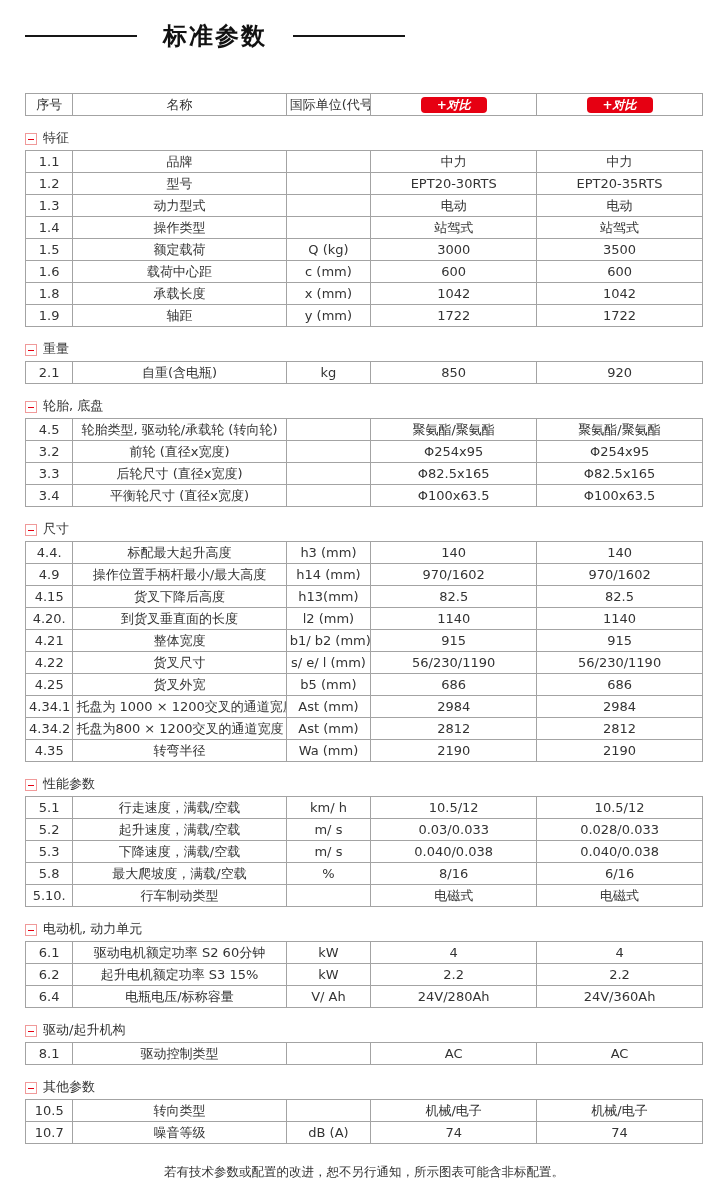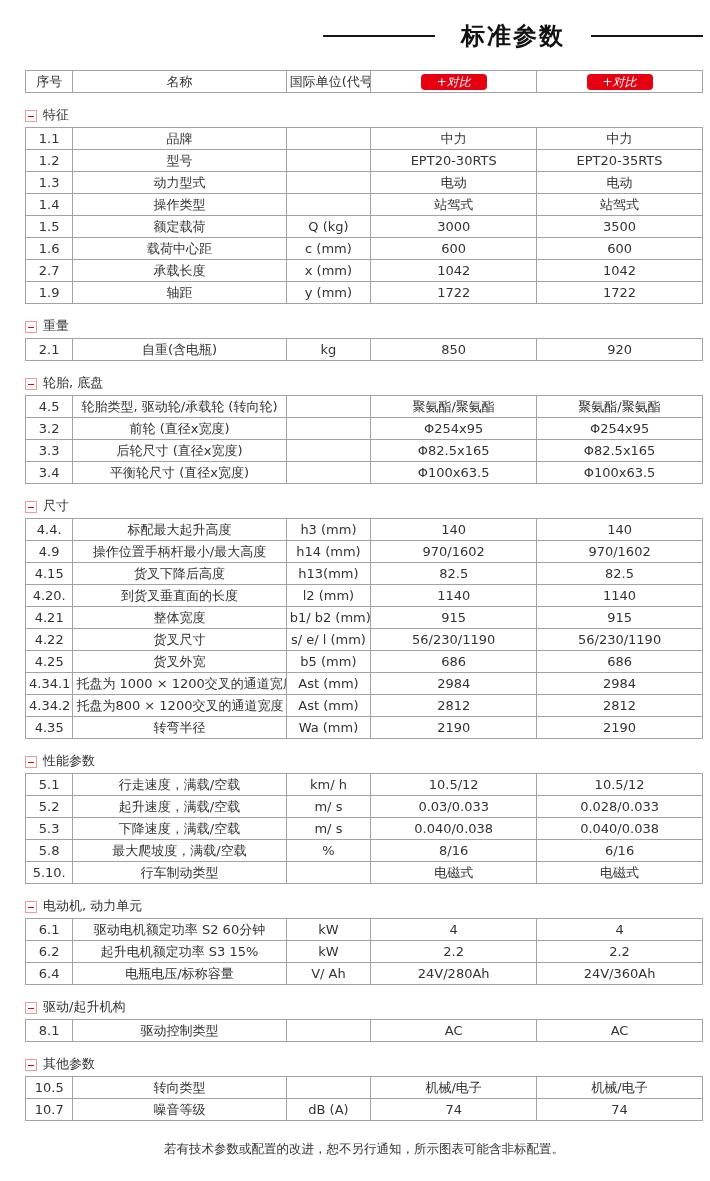--- a/index.html
+++ b/index.html
@@ -5,22 +5,22 @@
   html, body { margin: 0; padding: 0; background: #fff; }
   body {
     width: 710px;
     font-family: "DejaVu Sans", "Liberation Sans", sans-serif;
     color: #333;
   }
   .page { padding: 12px 7px 16px 25px; }
 
   
   .title-row {
-    display: flex; align-items: center; justify-content: flex-end;
-    gap: 26px; margin: 8px 0 18px 0;
+    display: flex; align-items: center; justify-content: flex-start;
+    gap: 26px; margin: 8px 0 41px 0;
   }
   .title-line { width: 112px; height: 2px; background: #161616; }
   .title-text {
     font-size: 24px; font-weight: bold; color: #111; letter-spacing: 2px;
     font-family: "DejaVu Sans", "Liberation Sans", sans-serif;
   }
 
   
   table.spec-table {
     width: 100%; border-collapse: collapse; table-layout: fixed;
@@ -42,21 +42,21 @@
   col.c-unit { width: 12.5%; }
   col.c-v1   { width: 24.5%; }
   col.c-v2   { width: 24.5%; }
 
   
   .compare-badge {
     display: inline-block;
     background: var(--accent, #e60012);
     color: #fff;
     font-size: 12px;
-    font-weight: normal;
+    font-weight: bold;
     font-style: italic;
     line-height: 16px;
     padding: 0 16px;
     border-radius: 4px;
     cursor: pointer;
   }
 
   
   .section-title {
     display: flex; align-items: flex-end; gap: 6px;
@@ -172,21 +172,21 @@
             <td>3500</td>
           </tr>
           <tr>
             <td>1.6</td>
             <td>载荷中心距</td>
             <td>c (mm)</td>
             <td>600</td>
             <td>600</td>
           </tr>
           <tr>
-            <td>2.7</td>
+            <td>1.8</td>
             <td>承载长度</td>
             <td>x (mm)</td>
             <td>1042</td>
             <td>1042</td>
           </tr>
           <tr>
             <td>1.9</td>
             <td>轴距</td>
             <td>y (mm)</td>
             <td>1722</td>

